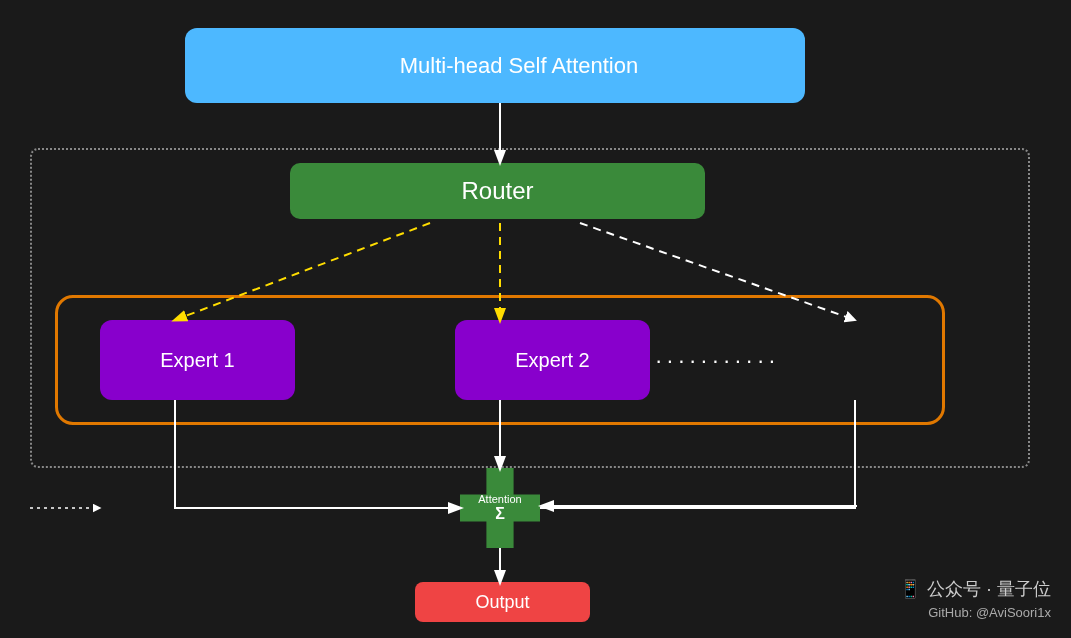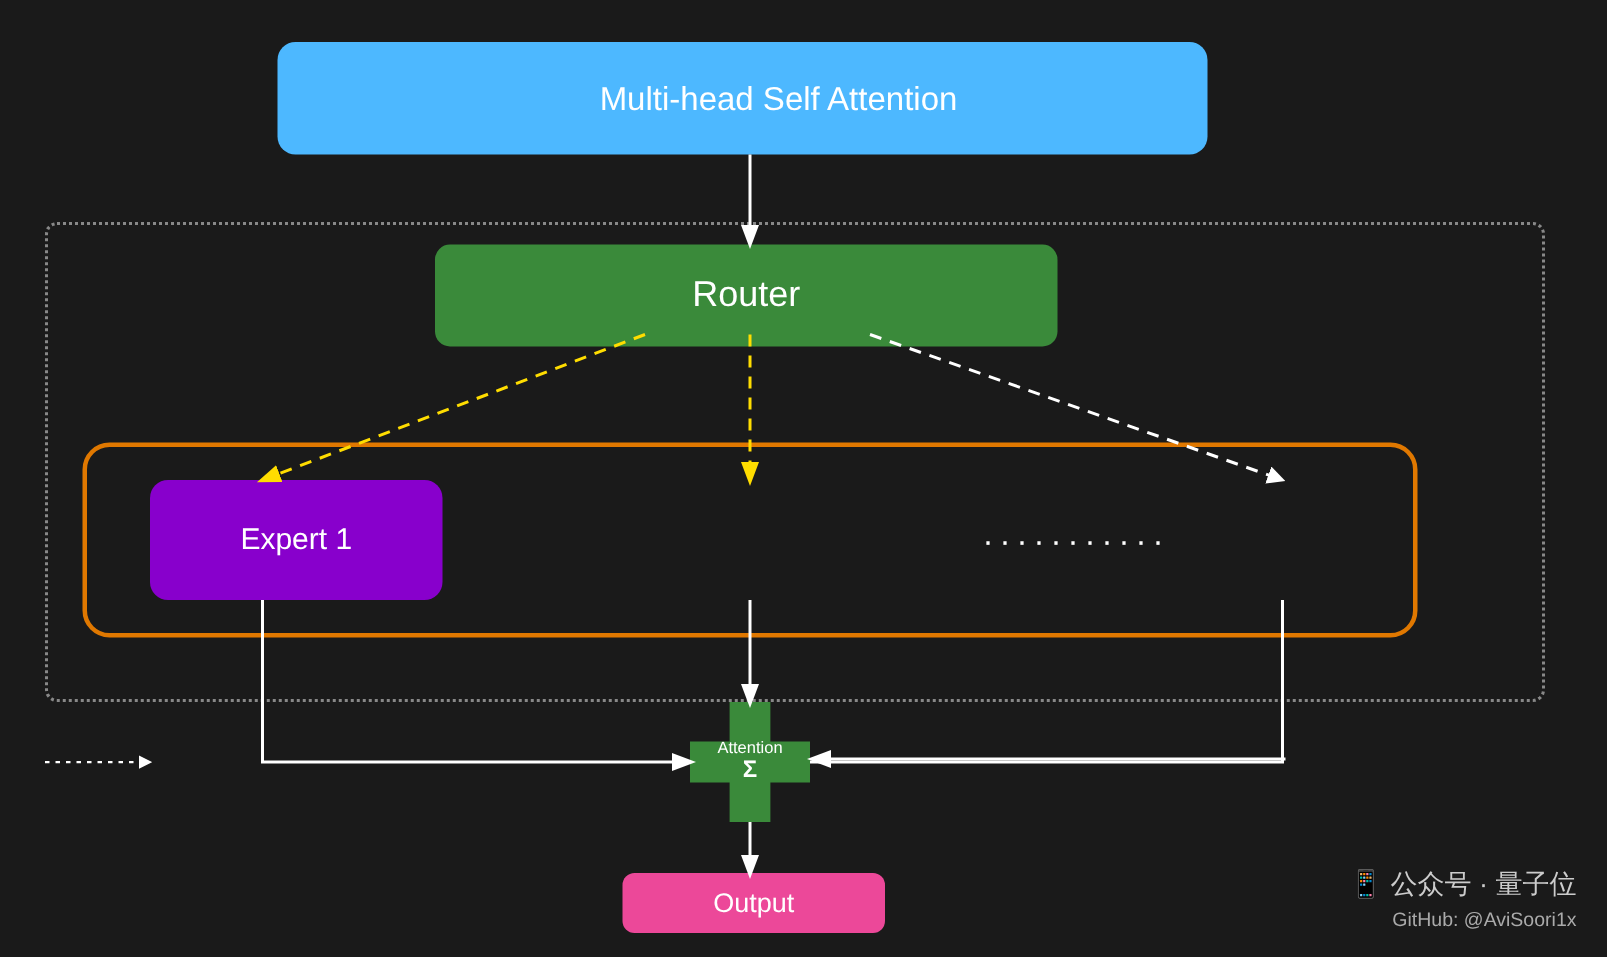--- a/index.html
+++ b/index.html
@@ -46,21 +46,21 @@
       border: 2px dotted #888;
       border-radius: 8px;
     }
 
     
     .router-box {
       position: absolute;
       top: 163px;
       left: 290px;
       width: 415px;
-      height: 68px;
+      height: 56px;
       background: #3a8a3a;
       border-radius: 10px;
       display: flex;
       align-items: center;
       justify-content: center;
       color: white;
       font-size: 24px;
     }
 
     
@@ -122,21 +122,21 @@
       clip-path: polygon(33% 0%, 67% 0%, 67% 33%, 100% 33%, 100% 67%, 67% 67%, 67% 100%, 33% 100%, 33% 67%, 0% 67%, 0% 33%, 33% 33%);
     }
 
     
     .output-box {
       position: absolute;
       top: 582px;
       left: 415px;
       width: 175px;
       height: 40px;
-      background: #ec4899;
+      background: #ef4444;
       border-radius: 8px;
       display: flex;
       align-items: center;
       justify-content: center;
       color: white;
       font-size: 18px;
     }
 
     
     .arrows-svg {
@@ -180,20 +180,23 @@
   <div class="router-box">
     <span>Router</span>
   </div>
 
   <div class="experts-orange-rect"></div>
 
   <div class="expert-box expert1">
     <span>Expert 1</span>
   </div>
 
+  <div class="expert-box expert2">
+    <span>Expert 2</span>
+  </div>
 
 
   <div class="ellipsis">···········</div>
 
   <div class="weighted-box">
     <div>
       <div>Attention</div>
       <div style="font-size:16px;font-weight:bold;">Σ</div>
     </div>
   </div>

